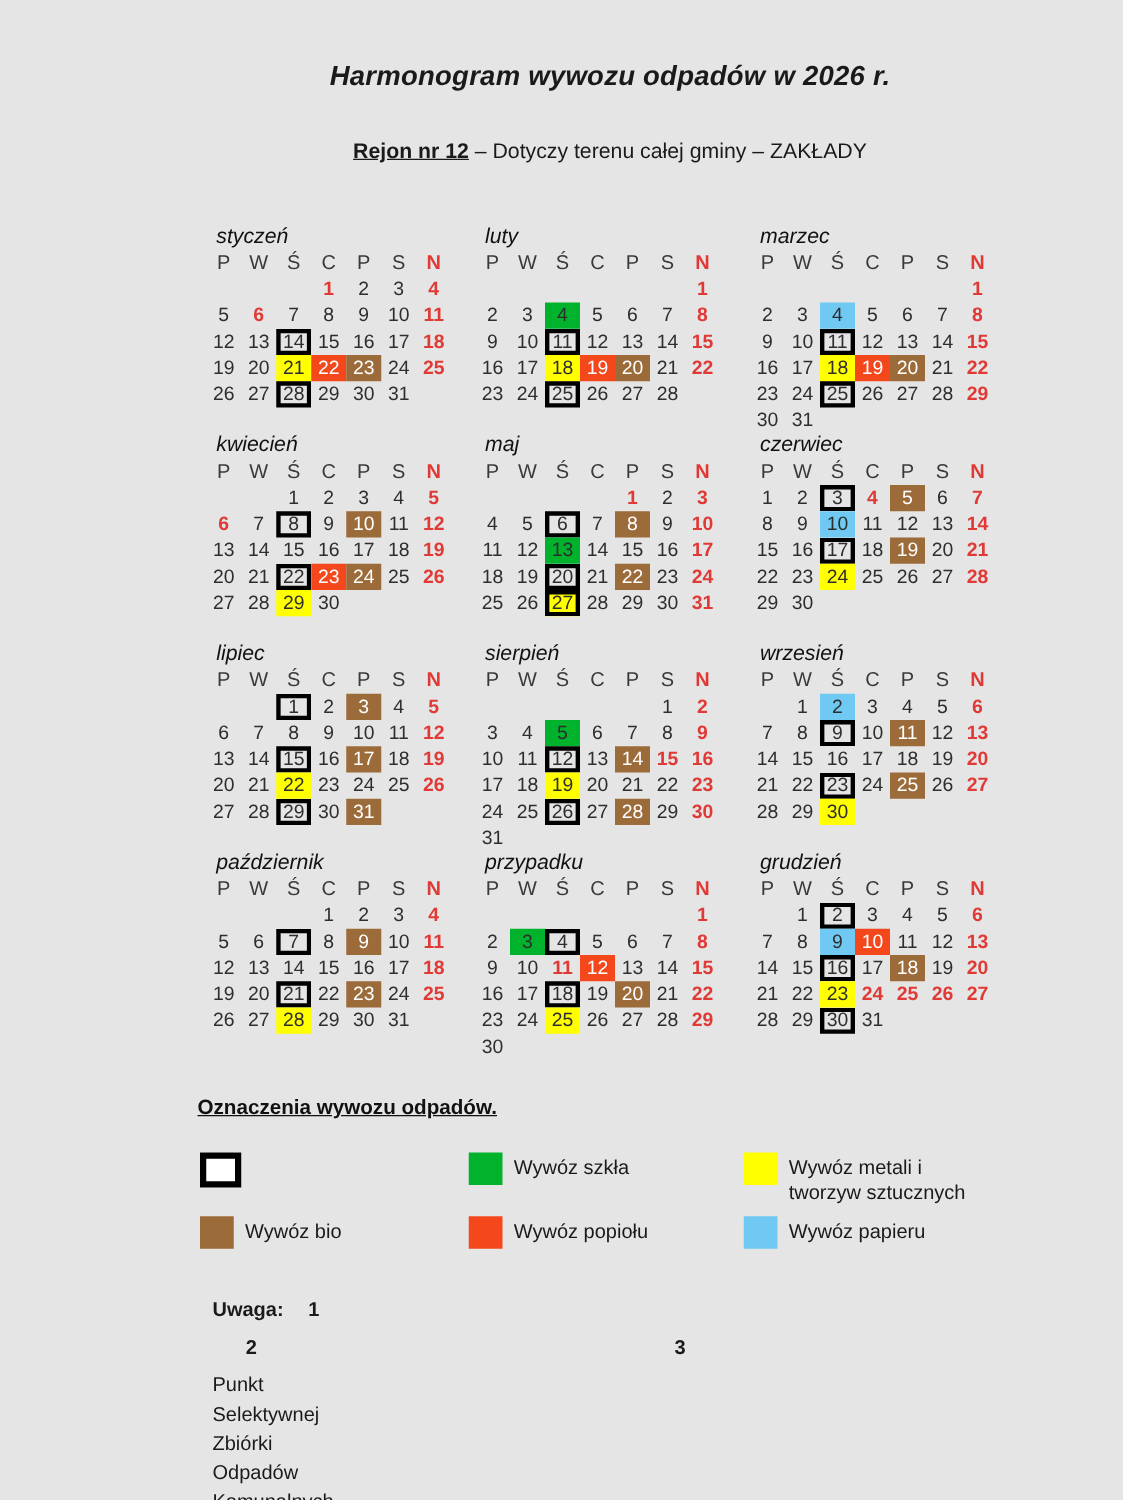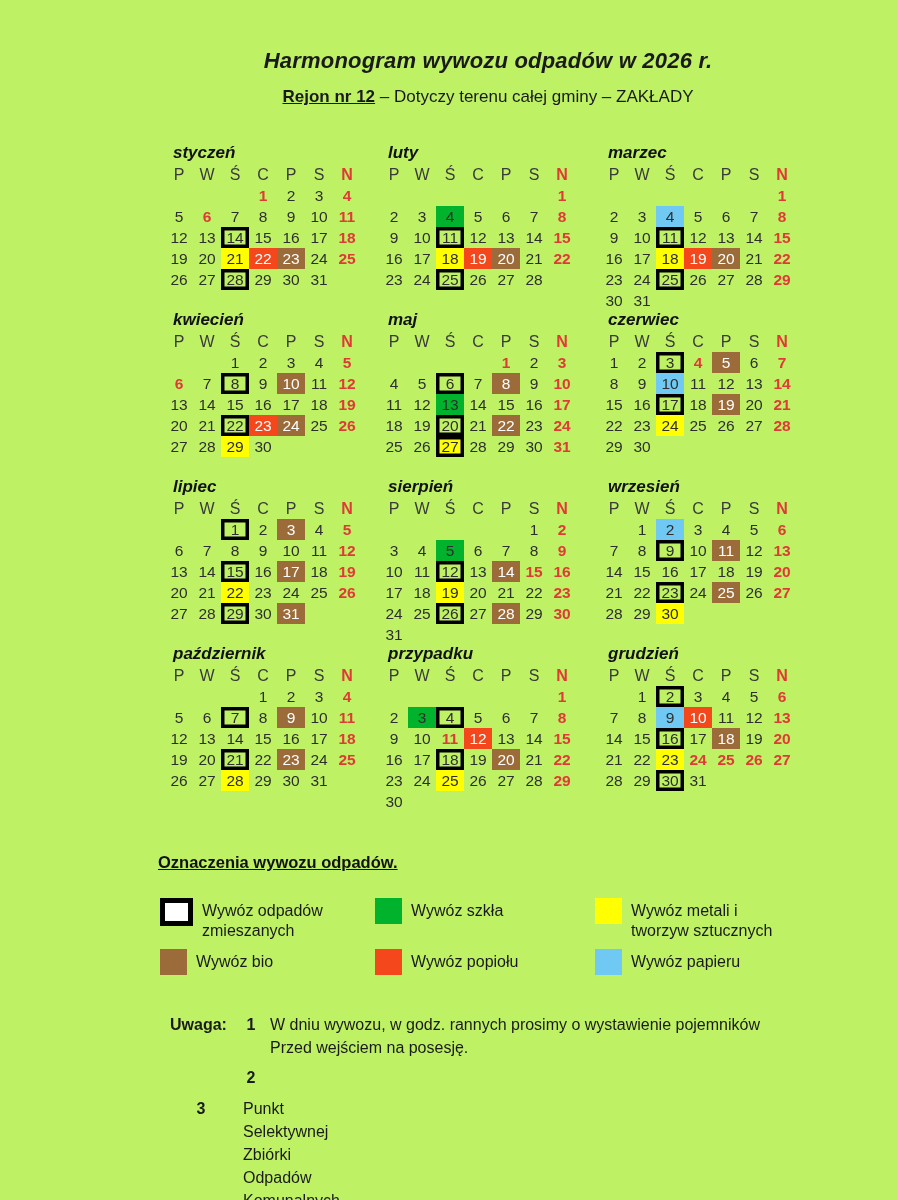--- a/index.html
+++ b/index.html
@@ -1,51 +1,51 @@
 <!DOCTYPE html>
 <html><head>
 <meta charset="utf-8">
 <style>
   html, body { margin: 0; padding: 0; background: #ffffff; }
   .page {
     position: relative;
     width: 898px;
     height: 1200px;
-    background: #bef264;
+    background: #e5e5e5;
     font-family: "Liberation Sans", sans-serif;
     color: #2b2b2b;
     overflow: hidden;
   }
   .content { position: absolute; left: 158px; top: 48px; width: 660px; }
 
   .title {
     margin: 0;
     text-align: center;
     font-size: 22px;
     font-weight: bold;
     font-style: italic;
     color: #1a1a1a;
     letter-spacing: 0.2px;
   }
-  .subtitle { margin-top: 13px; text-align: center; font-size: 17px; color: #1a1a1a; }
+  .subtitle { margin-top: 37px; text-align: center; font-size: 17px; color: #1a1a1a; }
   .subtitle .region { font-weight: bold; text-decoration: underline; }
 
   .calendars {
     margin-top: 36px;
     display: grid;
     grid-template-columns: 215px 220px 1fr;
     grid-auto-rows: 167px;
     padding-left: 7px;
   }
   .month-title {
     font-style: italic;
-    font-weight: bold;
+    font-weight: normal;
     font-size: 17px;
     color: #111111;
-    margin: 0 0 2px 8px;
+    margin: 12px 0 2px 8px;
     line-height: 19px;
   }
   .cal { display: grid; grid-template-columns: repeat(7, 28px); }
   .cell {
     height: 21px;
     line-height: 21px;
     text-align: center;
     font-size: 15.5px;
     color: #2e2e2e;
     box-sizing: border-box;
@@ -652,21 +652,20 @@
             <div class="cell">31</div>
           </div>
         </div>
       </div>
 
     <div class="legend-title">Oznaczenia wywozu odpadów.</div>
 
     <div class="legend-grid">
       <div class="legend-item">
         <span class="swatch swatch-mixed"></span>
-        <span class="label">Wywóz odpadów zmieszanych</span>
       </div>
       <div class="legend-item">
         <span class="swatch m-green"></span>
         <span class="label">Wywóz  szkła</span>
       </div>
       <div class="legend-item">
         <span class="swatch m-yellow"></span>
         <span class="label">Wywóz metali i tworzyw sztucznych</span>
       </div>
       <div class="legend-item">
@@ -679,22 +678,20 @@
       </div>
       <div class="legend-item">
         <span class="swatch m-blue"></span>
         <span class="label">Wywóz papieru</span>
       </div>
     </div>
 
     <div class="notes">
       <span class="note-label">Uwaga:</span>
       <span class="note-num">1</span>
-      <span class="note-text">W dniu wywozu, w godz. rannych prosimy o wystawienie pojemników
-Przed wejściem na posesję.</span>
 
       <span></span>
       <span class="note-num">2</span>
 
       <span></span>
       <span class="note-num">3</span>
       <span class="note-text">Punkt Selektywnej Zbiórki Odpadów Komunalnych (PSZOK) czynny
 we wtorki i czwartki w godz.13:00-18:00 oraz soboty w godz. 9:00-12:00</span>
     </div>
 

